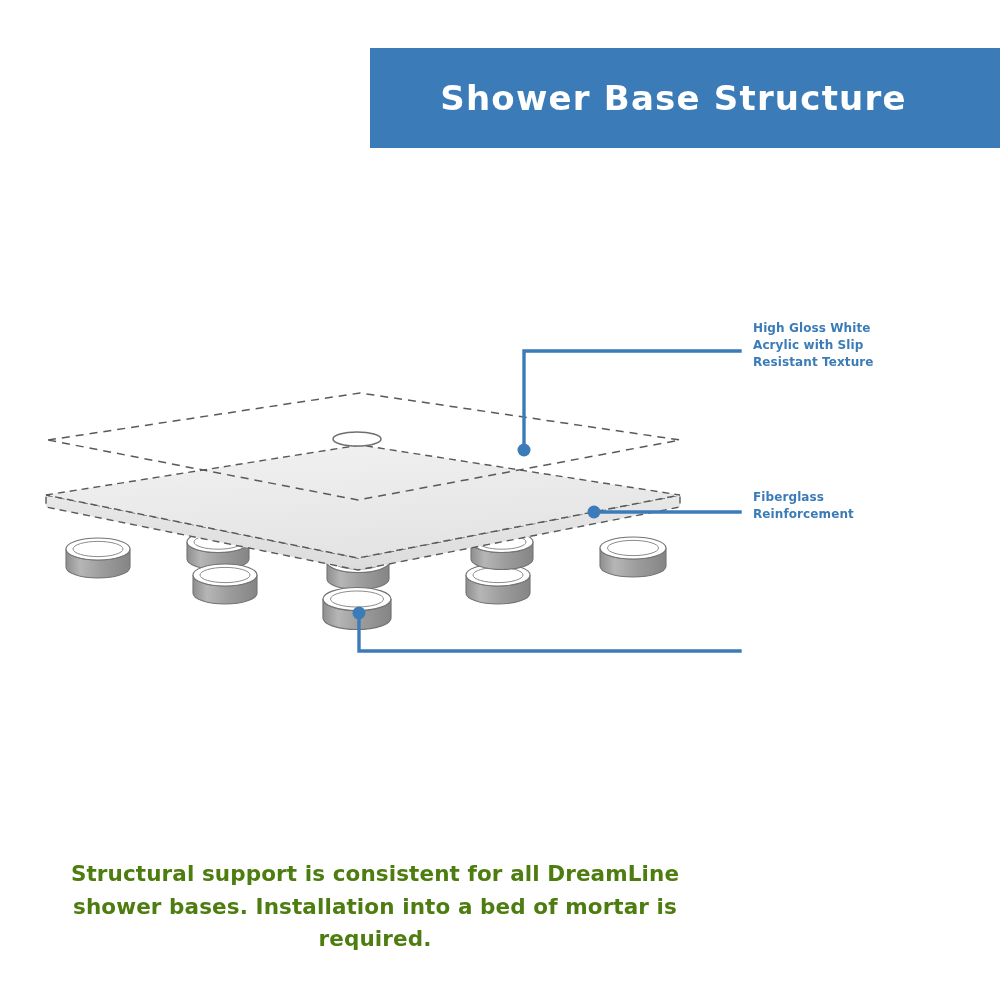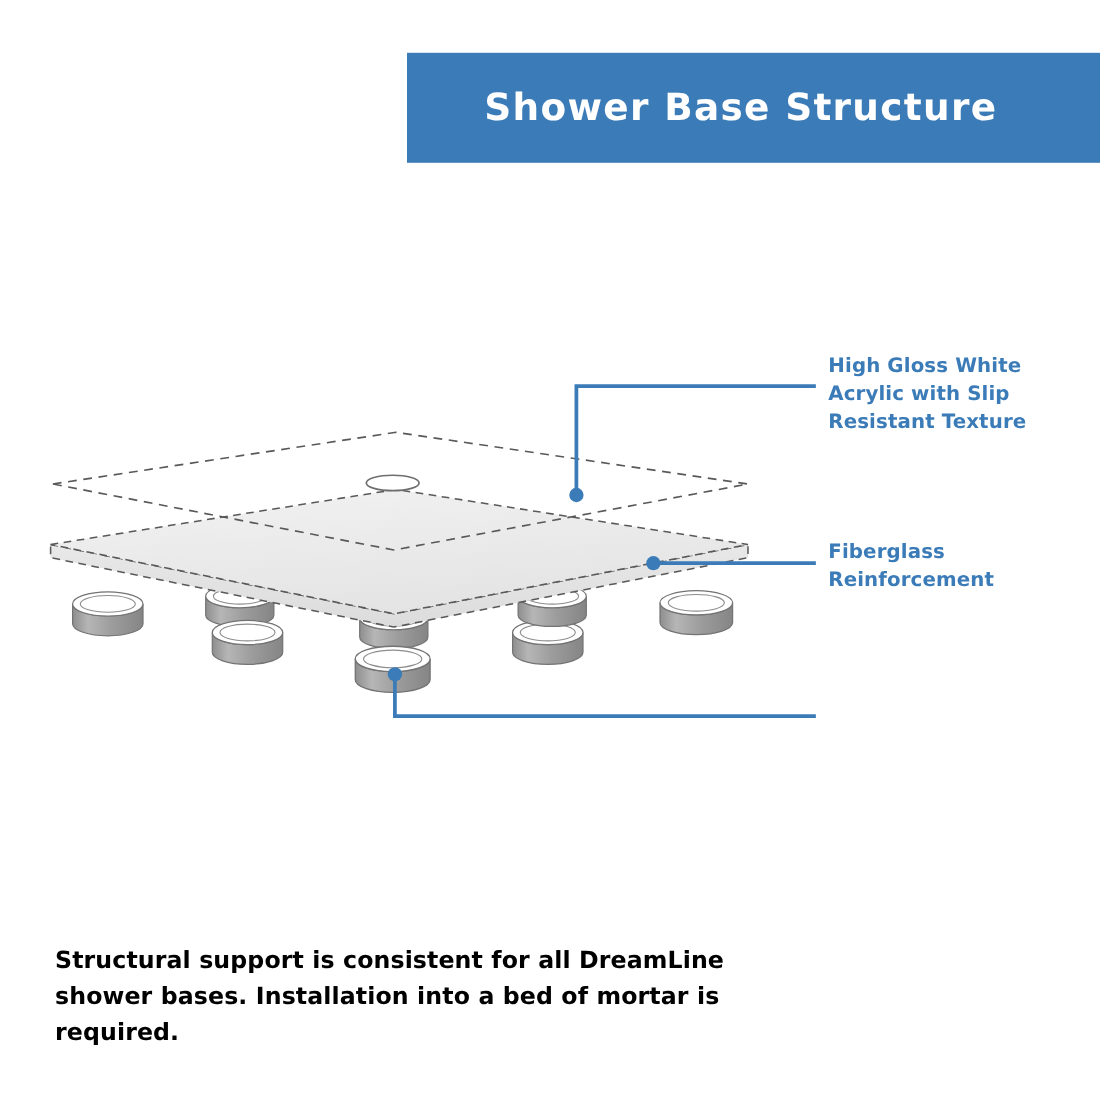--- a/index.html
+++ b/index.html
@@ -55,42 +55,43 @@
     pointer-events: none;
   }
   .diagram-stage svg {
     display: block;
   }
 
   
   .callout-label {
     position: absolute;
     color: #3b7cb8;
-    font-size: 18px;
+    font-size: 12px;
     font-weight: bold;
     line-height: 1.42;
     letter-spacing: 0.1px;
     white-space: pre-line;
   }
   #callout-acrylic   { left: 753px; top: 320px; width: 230px; }
   #callout-fiberglass{ left: 753px; top: 489px; width: 230px; }
   #callout-support   { left: 753px; top: 630px; width: 230px; }
 
   
   .footer-caption {
     position: absolute;
     left: 50px;
     top: 858px;
     width: 650px;
-    color: #000000;
+    color: #4d7c0f;
     font-size: 21.5px;
     font-weight: bold;
     line-height: 1.52;
     letter-spacing: 0.1px;
     white-space: pre-line;
+    text-align: center;
   }
 </style>
 </head>
 <body>
 
 <div id="page">
 
   <div class="header-banner">
     <div class="header-title">Shower Base Structure</div>
   </div>

